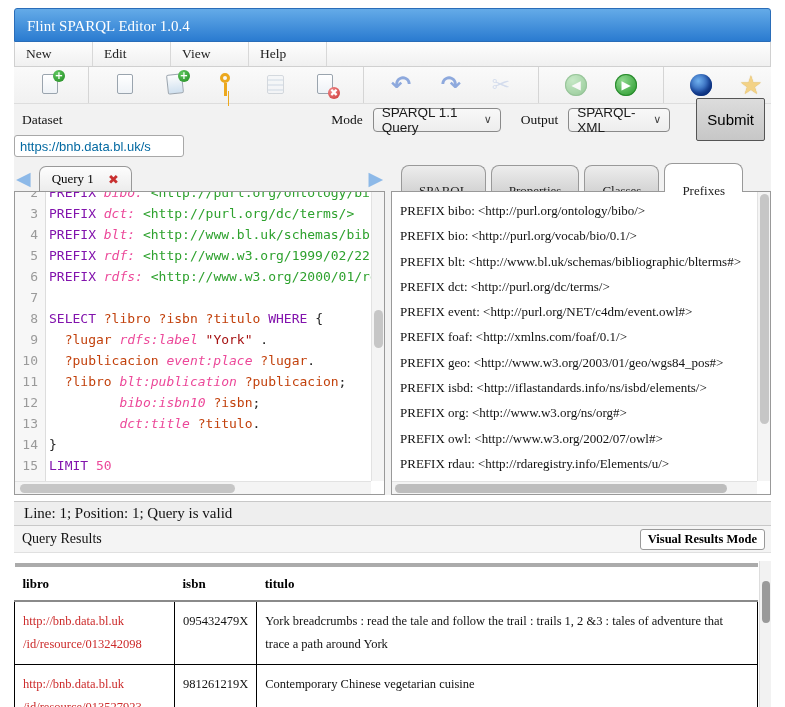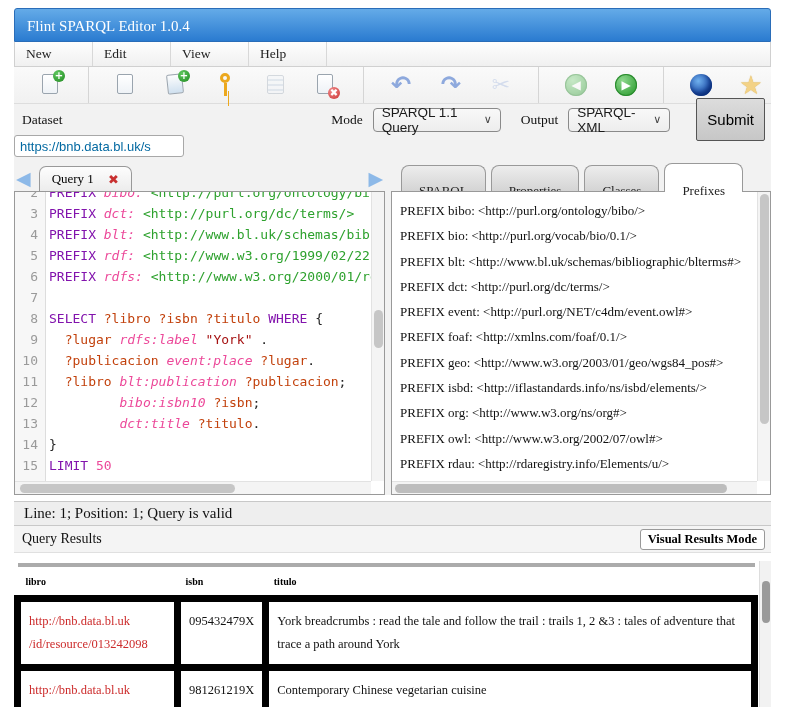--- a/index.html
+++ b/index.html
@@ -150,24 +150,24 @@
     background:#f4f4f4; padding:0 6px 0 8px; font-size:14px; color:#111;
     border-bottom:1px solid #e0e0e0; }
   .results-header .spacer { flex:1; }
   .visual-btn { font-family:"Liberation Serif", serif; font-size:12.5px;
     font-weight:bold; padding:2px 7px; background:#fff; border:1px solid #999;
     border-radius:3px; cursor:pointer; }
   .results-body { position:relative; height:155px; overflow:hidden;
     padding-right:13px; background:#fff; }
   .results-table { width:100%; border-collapse:collapse; margin-top:10px;
     border-top:4px solid #ababab; }
-  .results-table th { text-align:left; font-size:10px; padding:9px 8px 8px 8px;
+  .results-table th { text-align:left; font-size:13px; padding:9px 8px 8px 8px;
     border-bottom:2px solid #8a8a8a; color:#000; }
   .results-table td { font-size:12.5px; padding:8px 8px; vertical-align:top;
-    border:7px solid #000000; line-height:1.85; color:#111; }
+    border:1px solid #000000; line-height:1.85; color:#111; }
   .col-libro { width:160px; } .col-isbn { width:82px; }
   .res-link { color:#cc2b2b; text-decoration:none; word-break:break-all;
     display:block; cursor:pointer; }
   .results-vscroll { position:absolute; right:0; top:8px; bottom:0; width:12px;
     background:#f2f2f2; border-left:1px solid #ddd; }
   .results-vscroll .thumb { position:absolute; left:2px; top:20px; width:8px;
     height:42px; background:#9a9a9a; border-radius:4px; }
 </style>
 </head>
 <body>

